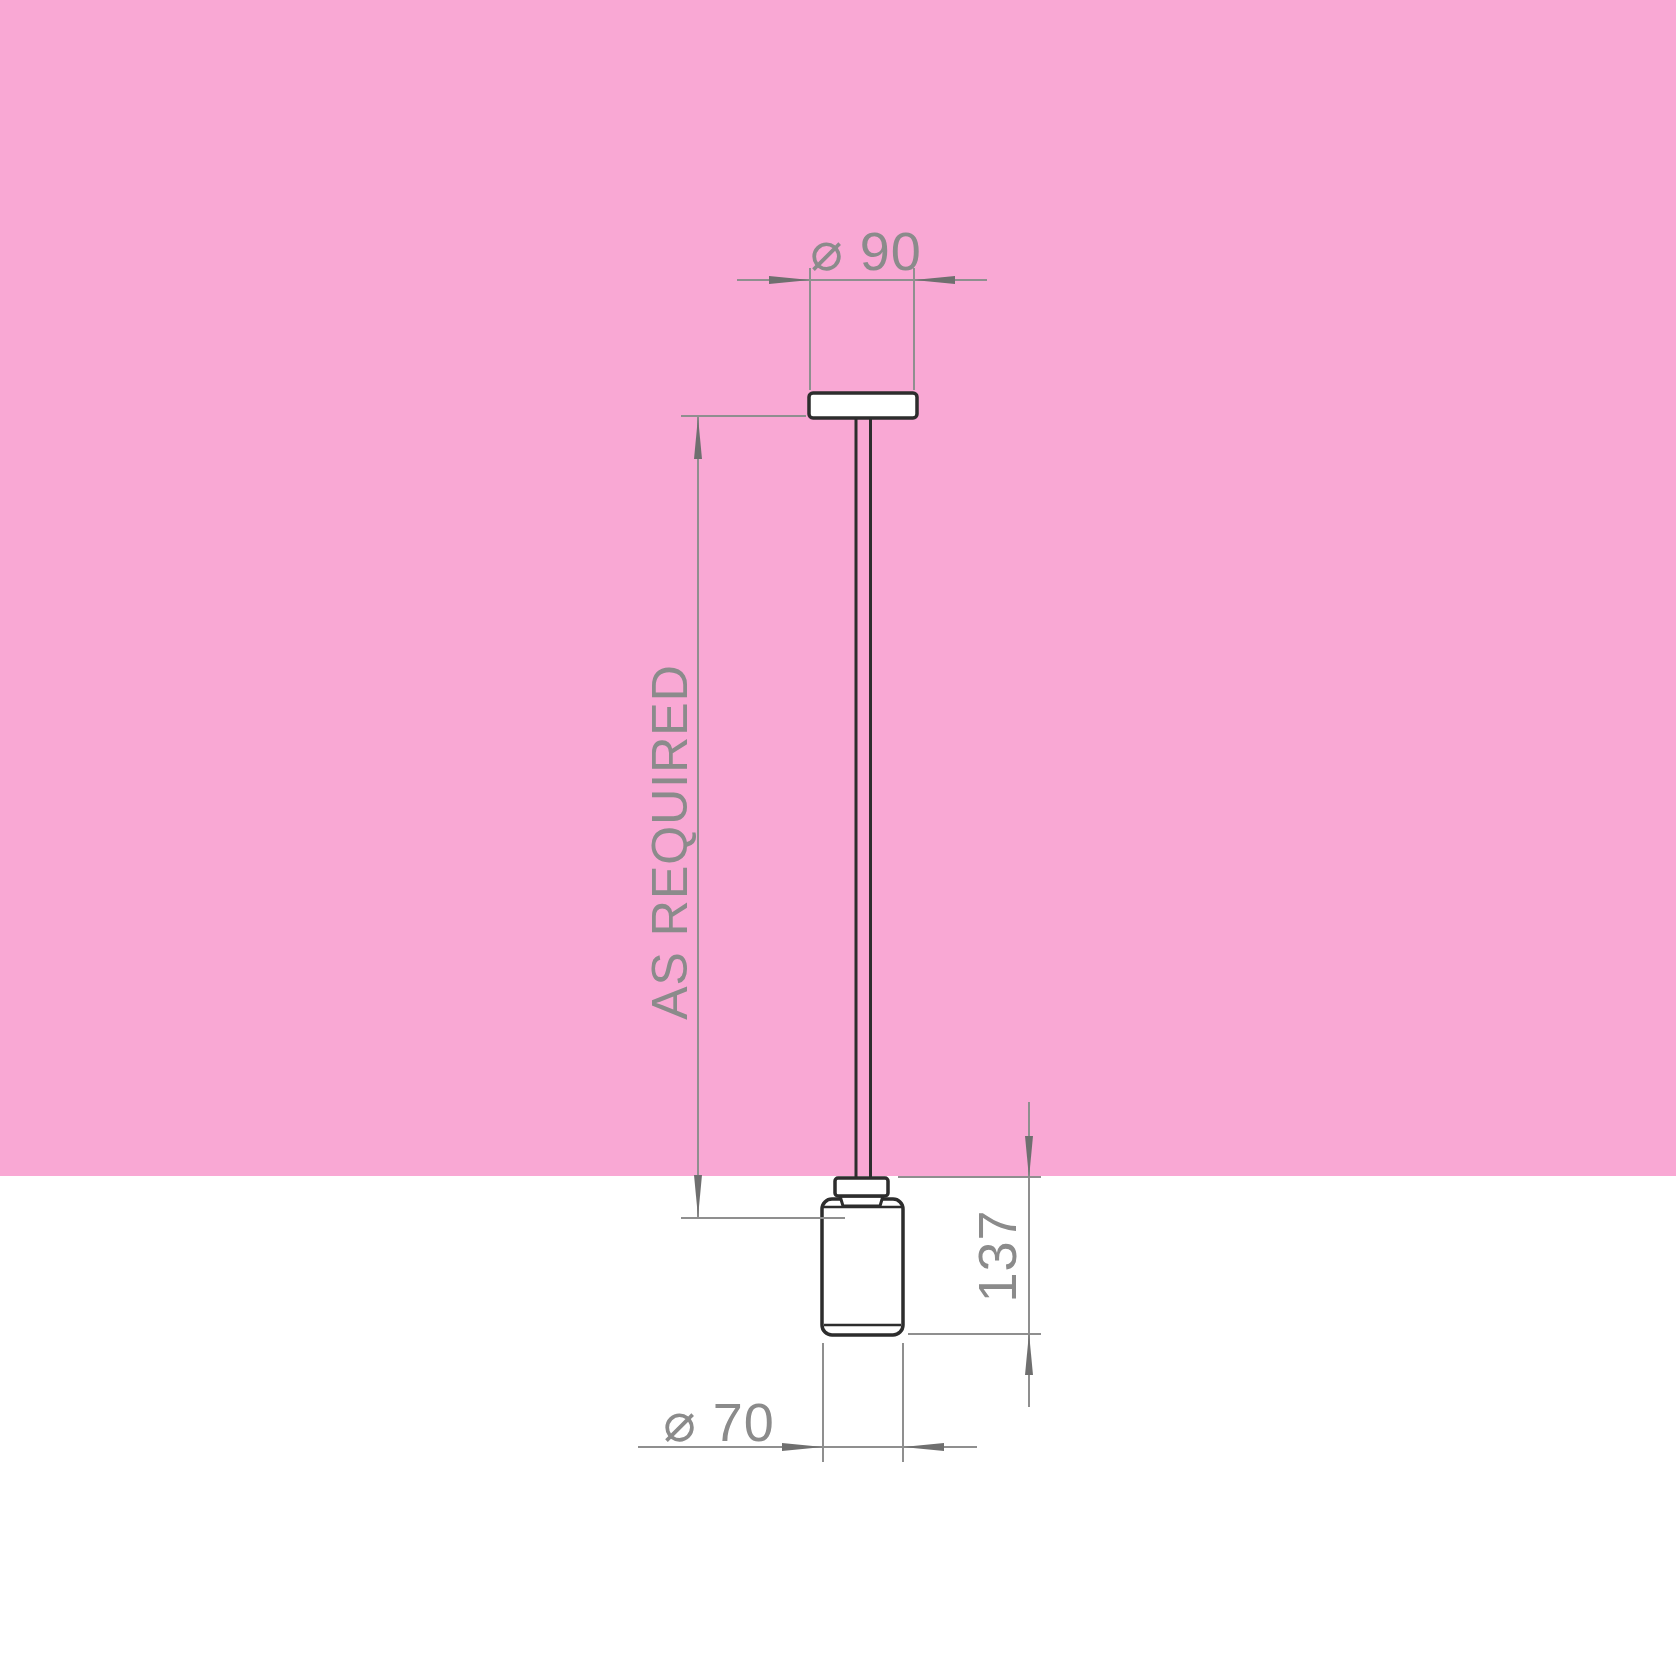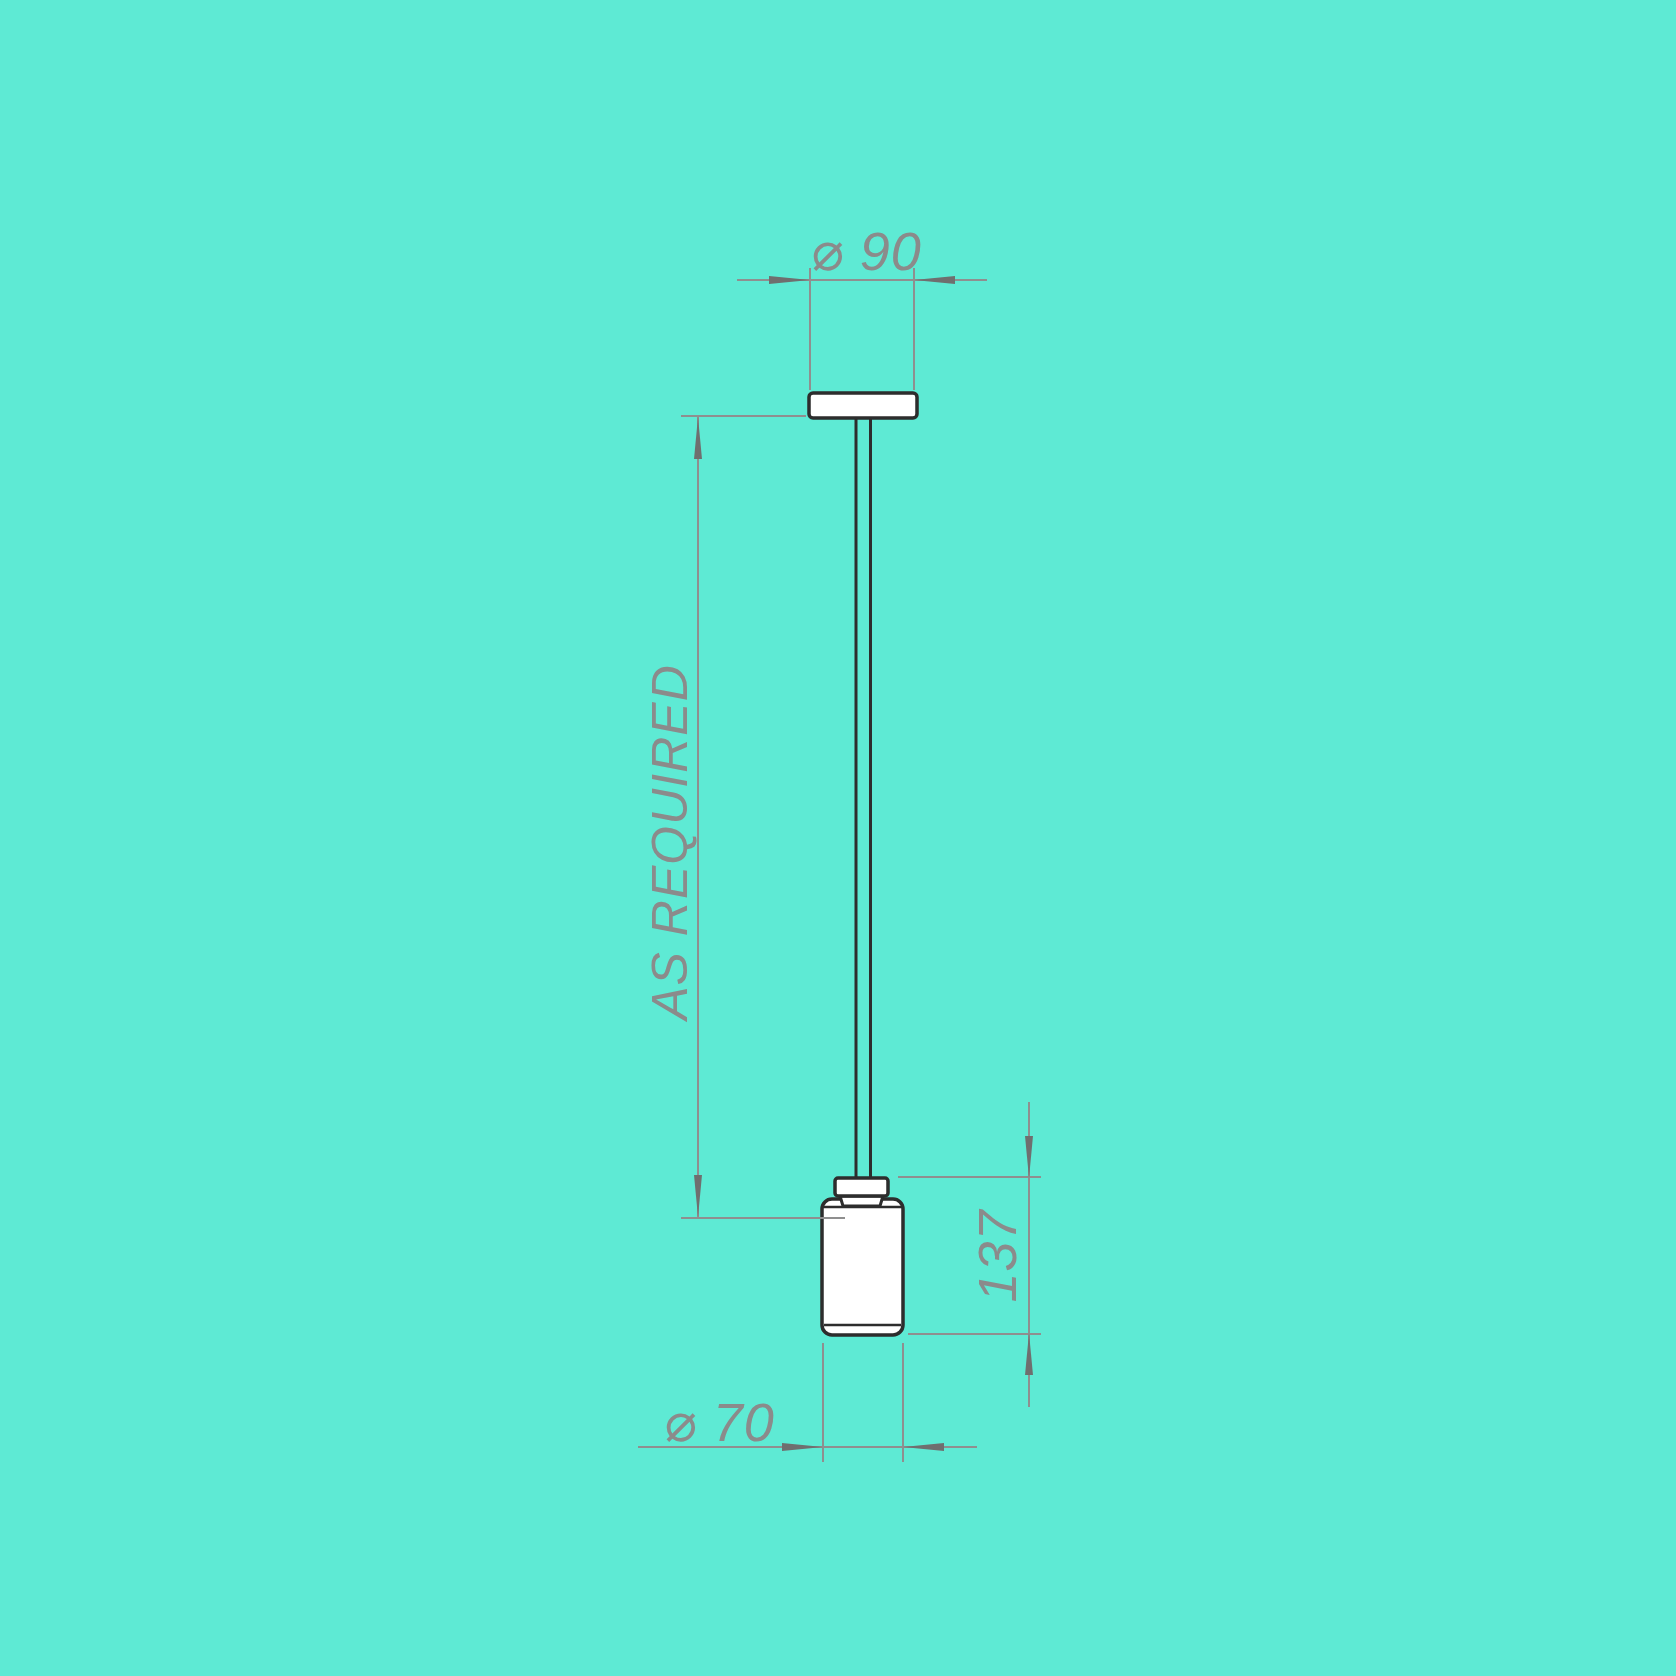--- a/index.html
+++ b/index.html
@@ -1,18 +1,18 @@
 <!DOCTYPE html>
 <html><head>
 <meta charset="utf-8">
 <style>
   html,body{margin:0;padding:0;background:#ffffff;}
   body{width:1676px;height:1676px;overflow:hidden;
        font-family:"Liberation Sans","DejaVu Sans",sans-serif;}
-  .canvas{position:relative;width:1676px;height:1676px;background:#5eead4;font-style:italic;}
+  .canvas{position:relative;width:1676px;height:1176px;background:#f9a8d4;}
   svg{position:absolute;left:0;top:0;display:block;}
 
   
   .obj      {stroke:#2d2d2d;fill:none;stroke-linecap:butt;}
   .obj-fill {stroke:#2d2d2d;fill:#ffffff;stroke-linejoin:round;}
 
   
   .dim-line {stroke:#8f8f8f;stroke-width:2;fill:none;stroke-linecap:butt;}
   .dim-arrow{fill:#6f6f6f;stroke:none;}
   .dim-text {fill:#8b8b8b;font-size:54px;letter-spacing:1px;}

